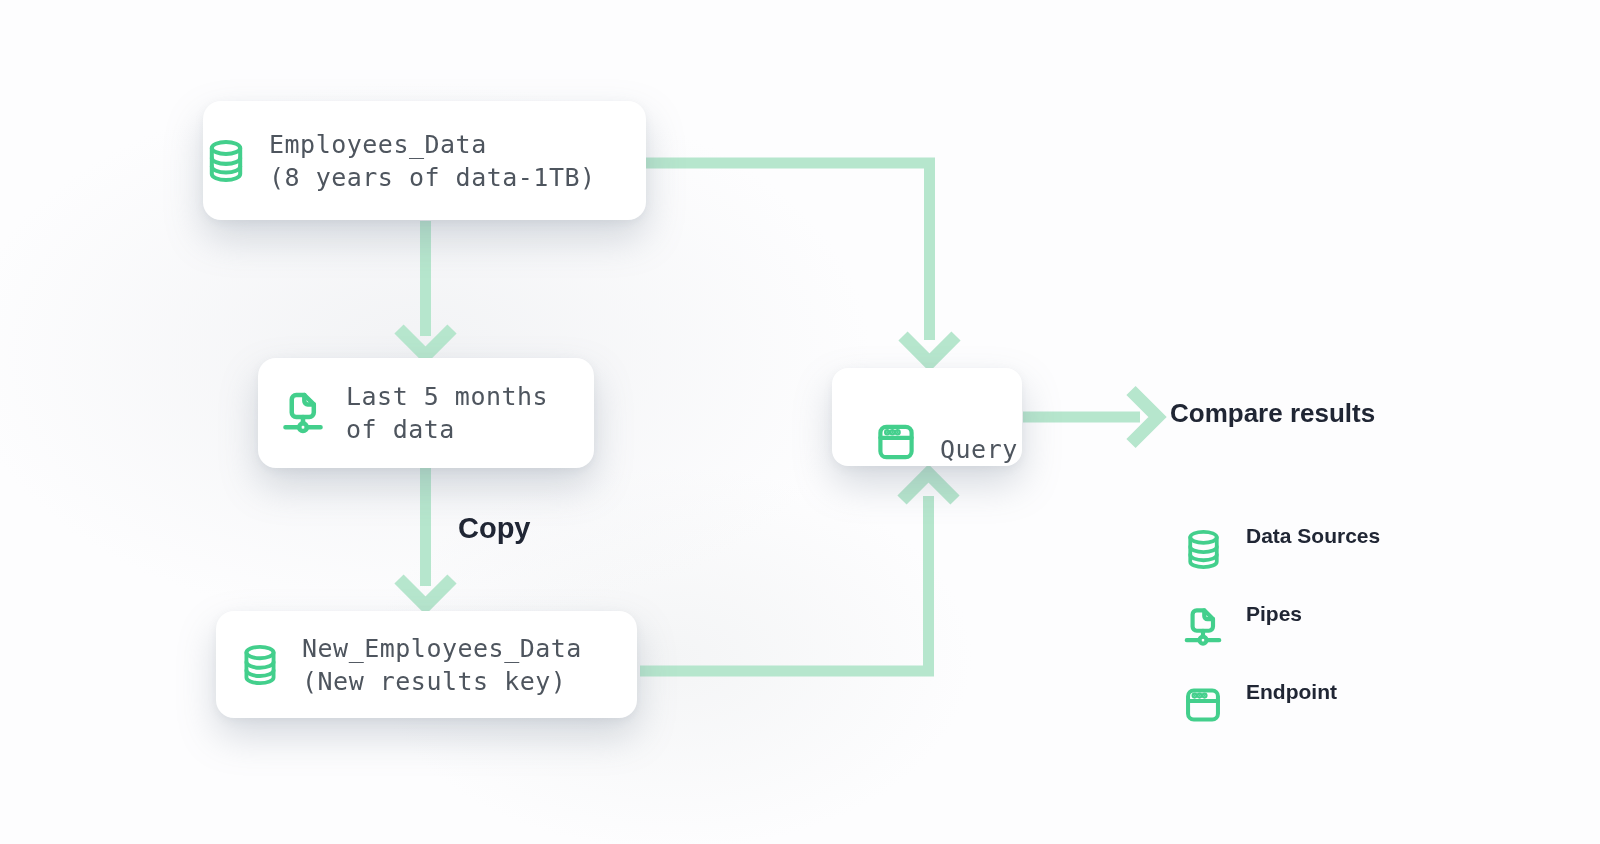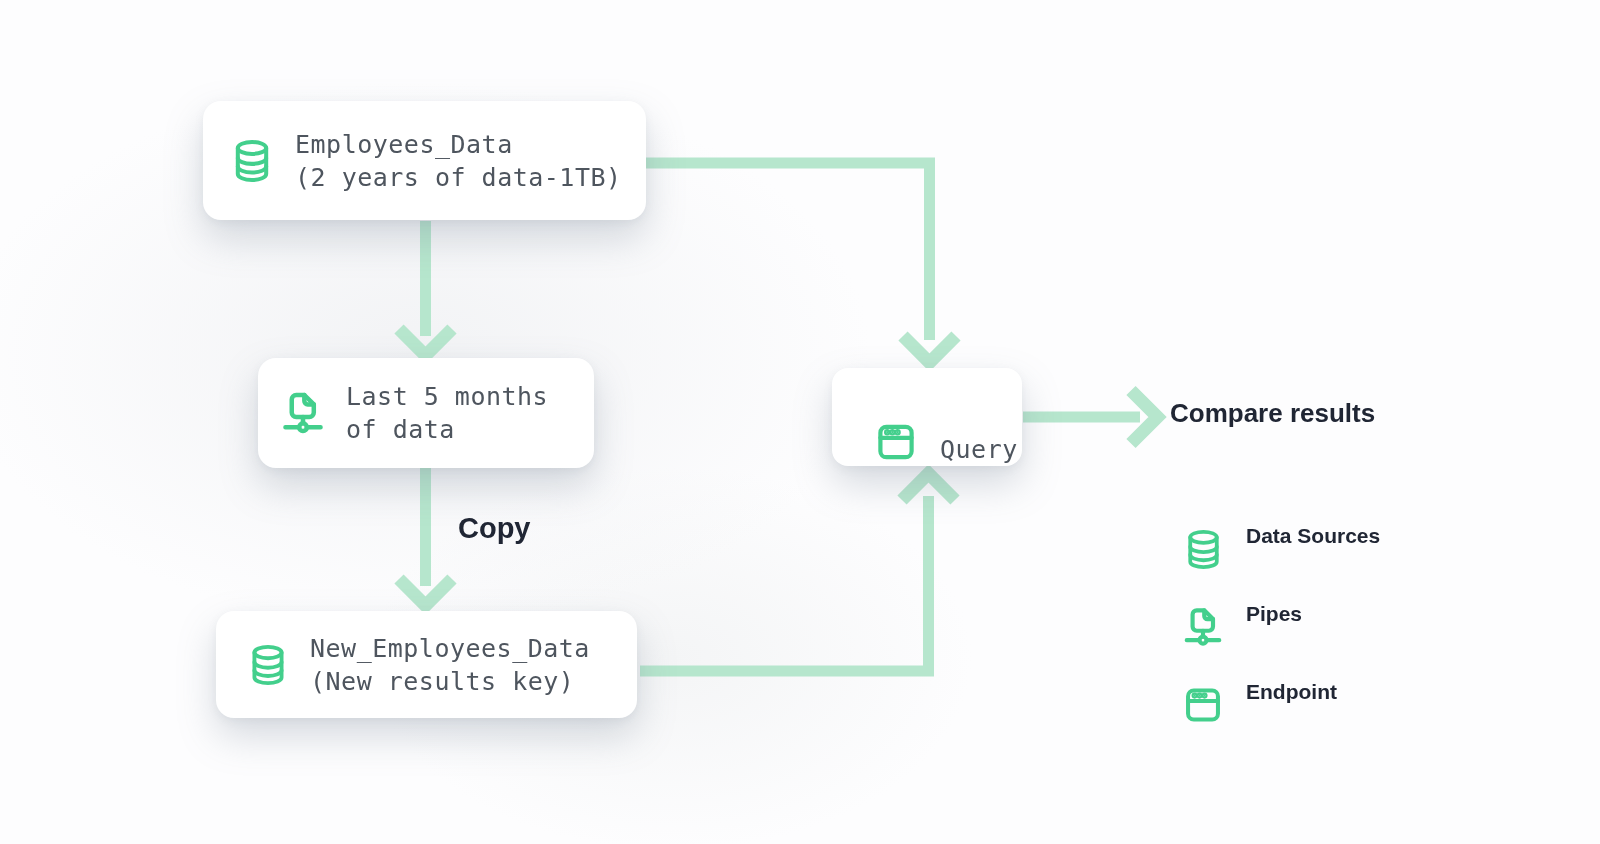--- a/index.html
+++ b/index.html
@@ -27,25 +27,25 @@
 
   .flow-label { position:absolute; font-weight:700; color:#202634; z-index:2; }
   .copy-label { left:458px; top:512px; font-size:29px; }
   .compare-label { left:1170px; top:398px; font-size:26px; }
 
   .legend { position:absolute; left:1178px; top:524px; z-index:2; }
   .legend-item { display:flex; height:50px; margin-bottom:28px; }
   .legend-item .icon { width:50px; justify-content:center; }
   .legend-label { margin-left:18px; font-weight:700; font-size:21px; color:#202634; }
 
-  #n-employees { left:203px; top:101px; width:443px; height:119px; padding-left:26px; }
+  #n-employees { left:203px; top:101px; width:443px; height:119px; }
   #n-employees .mono { margin-left:20px; }
   #n-last2 { left:258px; top:358px; width:336px; height:110px; padding-left:18px; }
   #n-last2 .mono { margin-left:16px; }
-  #n-new { left:216px; top:611px; width:421px; height:107px; padding-left:30px; }
+  #n-new { left:216px; top:611px; width:421px; height:107px; padding-left:22px; }
   #n-new .mono { margin-left:20px; }
   #n-query { left:832px; top:368px; width:190px; height:98px; padding-left:40px; border-radius:16px;align-items:flex-end; }
   #n-query .mono { margin-left:20px; }
 </style>
 </head>
 <body>
 
 <div class="canvas">
 
   <svg class="connectors" width="1600" height="844" viewBox="0 0 1600 844">
@@ -70,21 +70,21 @@
     <span class="icon">
       <svg width="46" height="46" viewBox="0 0 24 24" stroke="#43cf8c" stroke-width="2.1" fill="none" stroke-linecap="round">
         <ellipse cx="12" cy="5.2" rx="7.4" ry="3.1"></ellipse>
         <path d="M4.6 5.2 V18.8 a7.4 3.1 0 0 0 14.8 0 V5.2"></path>
         <path d="M4.6 10.4 a7.4 3.1 0 0 0 14.8 0"></path>
         <path d="M4.6 14.9 a7.4 3.1 0 0 0 14.8 0"></path>
       </svg>
     </span>
     <div class="mono">
       <div>Employees_Data</div>
-      <div>(2 years of data-1TB)</div>
+      <div>(8 years of data-1TB)</div>
     </div>
   </div>
 
   <div class="card" id="n-last2">
     <span class="icon">
       <svg width="54" height="54" viewBox="0 0 24 24" stroke="#43cf8c" stroke-width="2" fill="none" stroke-linecap="round" stroke-linejoin="round">
         <path d="M9 4 h3.6 l4.2 4.2 v3.6 a2 2 0 0 1 -2 2 h-5.8 a2 2 0 0 1 -2 -2 v-5.8 a2 2 0 0 1 2 -2 z"></path>
         <path d="M12.6 4 v2.7 a1.5 1.5 0 0 0 1.5 1.5 h2.7"></path>
         <path d="M12 13.8 V16.6"></path>
         <circle cx="12" cy="18.3" r="1.7"></circle>

